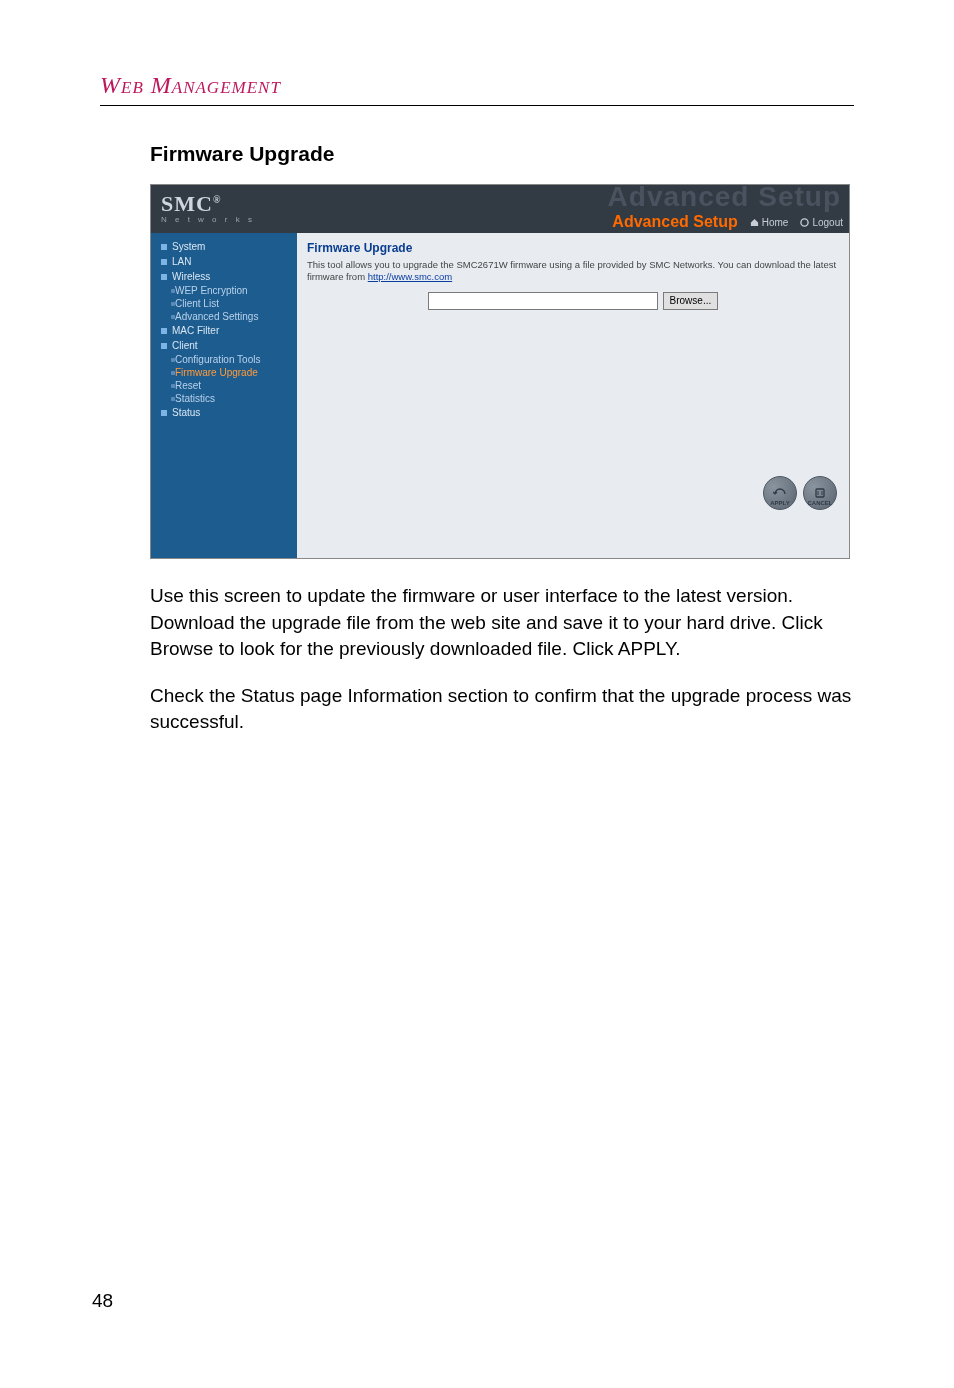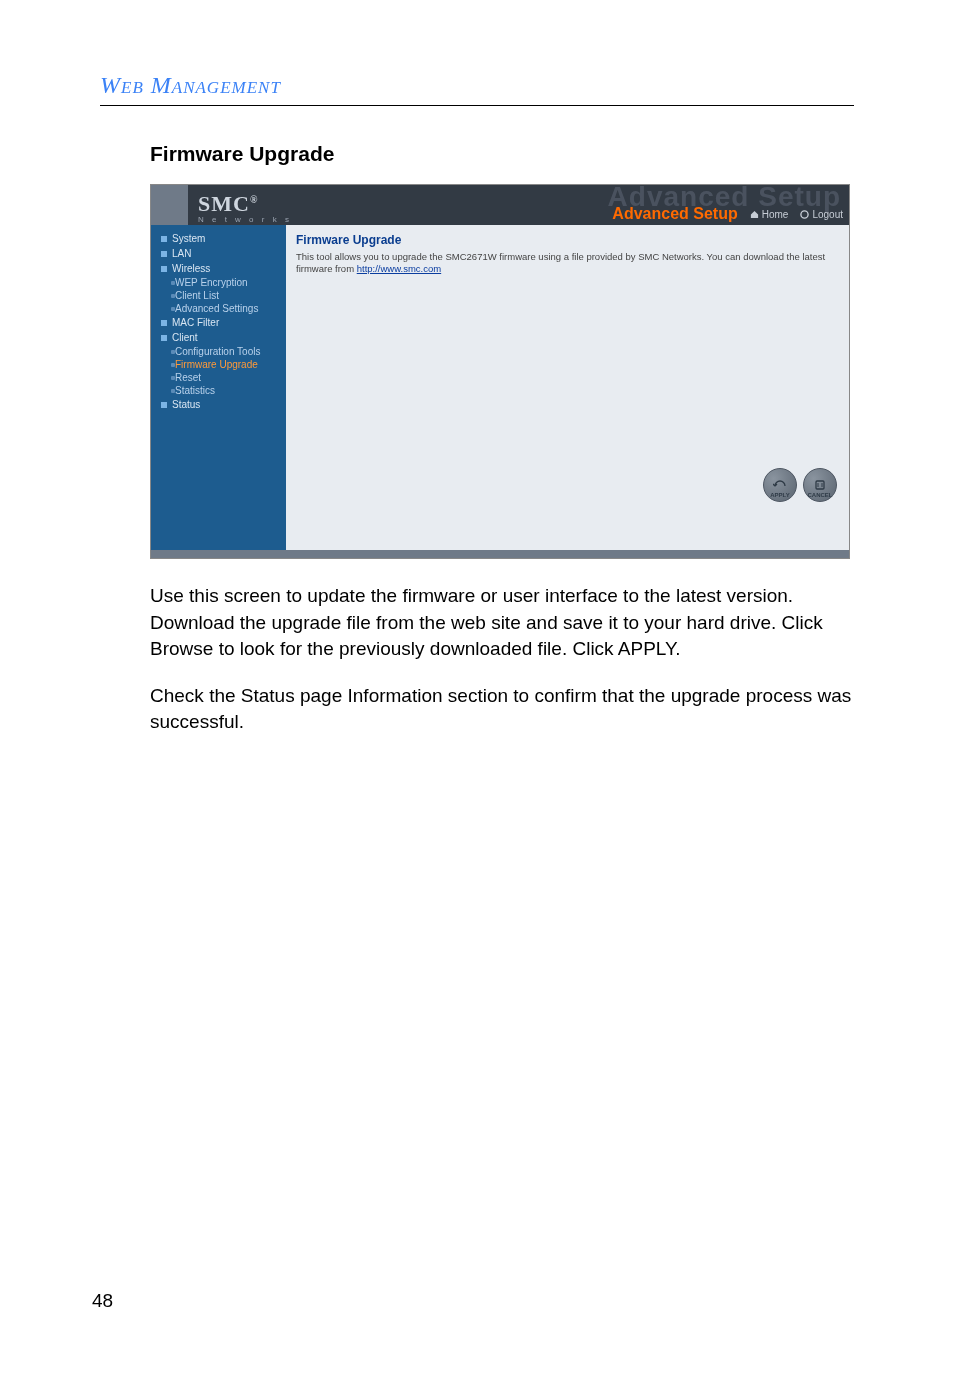--- a/index.html
+++ b/index.html
@@ -1,38 +1,38 @@
 <!DOCTYPE html>
 <html><head>
 <meta charset="utf-8">
 <style>
   * { box-sizing: border-box; margin: 0; padding: 0; }
   body { width: 954px; height: 1388px; background: #fff; font-family: Arial, Helvetica, sans-serif; position: relative; }
 
-  .page-header { font-family: Georgia, 'Times New Roman', serif; font-style: italic; font-weight: normal; font-size: 24px; font-variant: small-caps; letter-spacing: 1px; color: #3b82f6; padding: 72px 0 0 100px; }
+  .page-header { font-family: Georgia, 'Times New Roman', serif; font-style: italic; font-weight: normal; font-size: 24px; font-variant: small-caps; letter-spacing: 1px; color: #be185d; padding: 72px 0 0 100px; }
   .hrule { border: none; border-top: 1px solid #000; margin: 6px 100px 0 100px; }
 
   .section-title { font-family: Arial, Helvetica, sans-serif; font-weight: bold; font-size: 21px; color: #000; margin: 36px 0 18px 150px; }
 
   .screenshot { width: 700px; height: 375px; margin-left: 150px; background: #6f7a88; border: 1px solid #888; position: relative; overflow: hidden; }
 
-  .ss-header { height: 40px; background: #323a44; position: relative; display: flex; margin-left: 37px; }
+  .ss-header { height: 48px; background: #323a44; position: relative; display: flex; }
   .ss-logo-area { width: 145px; height: 48px; padding: 6px 0 0 10px; color: #c7cdd6; }
   .ss-logo { font-family: Georgia, serif; font-weight: bold; font-size: 22px; color: #cfd6df; letter-spacing: 1px; }
   .ss-logo sup { font-size: 10px; }
   .ss-logo-sub { font-size: 8px; letter-spacing: 3px; color: #9aa3b0; margin-top: -2px; }
   .ss-header-right { flex: 1; position: relative; }
   .ss-watermark { position: absolute; right: 8px; top: -4px; font-family: Arial, sans-serif; font-size: 28px; font-weight: bold; color: rgba(120,130,145,0.35); letter-spacing: 1px; pointer-events: none; }
   .ss-header-bar { position: absolute; right: 0; bottom: 2px; display: flex; align-items: center; gap: 0; }
   .ss-adv-setup { font-family: Arial, sans-serif; font-weight: bold; font-size: 16px; color: #ff6a00; padding-right: 6px; }
   .ss-bar-link { font-size: 10px; color: #c7cdd6; padding: 1px 6px; display: inline-flex; align-items: center; gap: 3px; }
   .ss-bar-link .ico { width: 9px; height: 9px; display: inline-block; }
 
   .ss-body { display: flex; height: calc(100% - 48px); }
-  .ss-sidebar { width: 135px; background: #1d5c8f; padding: 6px 0; font-size: 10px; color: #dce7f2; }
+  .ss-sidebar { width: 146px; background: #1d5c8f; padding: 6px 0; font-size: 10px; color: #dce7f2; }
   .side-top { padding: 2px 6px 2px 10px; color: #d9e6f3; display: flex; align-items: center; gap: 5px; }
   .bullet-top { width: 6px; height: 6px; background: #7bb4e5; display: inline-block; }
   .side-sub { padding: 1px 6px 1px 20px; color: #b8d1eb; display: flex; align-items: center; }
   .bullet-sub { width: 4px; height: 4px; background: #5a8bb8; display: inline-block; border-radius: 1px; }
   .side-sub.active { color: #ff9a3a; }
 
   .ss-content { flex: 1; background: #e8ecf1; padding: 8px 10px; font-size: 10px; color: #333; position: relative; }
   .cnt-title { font-size: 12px; font-weight: bold; color: #0a3d8f; margin-bottom: 4px; }
   .cnt-p { font-size: 9.5px; color: #444; line-height: 1.3; margin-bottom: 4px; }
   .cnt-link { color: #0a3da0; text-decoration: underline; }
@@ -137,20 +137,24 @@
           <span class="bullet-top"></span>
           <span>Status</span>
         </div>
     </div>
 
     <div class="ss-content">
       <div class="cnt-title">Firmware Upgrade</div>
       <div class="cnt-p">
         <span>This tool allows you to upgrade the SMC2671W firmware using a file provided by SMC Networks. You can download the latest firmware from </span><a class="cnt-link">http://www.smc.com</a>
       </div>
+      <div class="upload-row">
+        <input class="file-input" type="text" style="">
+        <button class="browse-btn">Browse...</button>
+      </div>
 
       <div class="action-btns">
         <div class="round-btn">
           <svg viewBox="0 0 14 12">
               <path d="M2 7 A5 5 0 1 1 12 7" fill="none" stroke="#2e3a46" stroke-width="1.3"></path>
               <path d="M2 7 L0 5 M2 7 L4 5" stroke="#2e3a46" stroke-width="1.3"></path>
             </svg>
           <span>APPLY</span>
         </div>
         <div class="round-btn">

